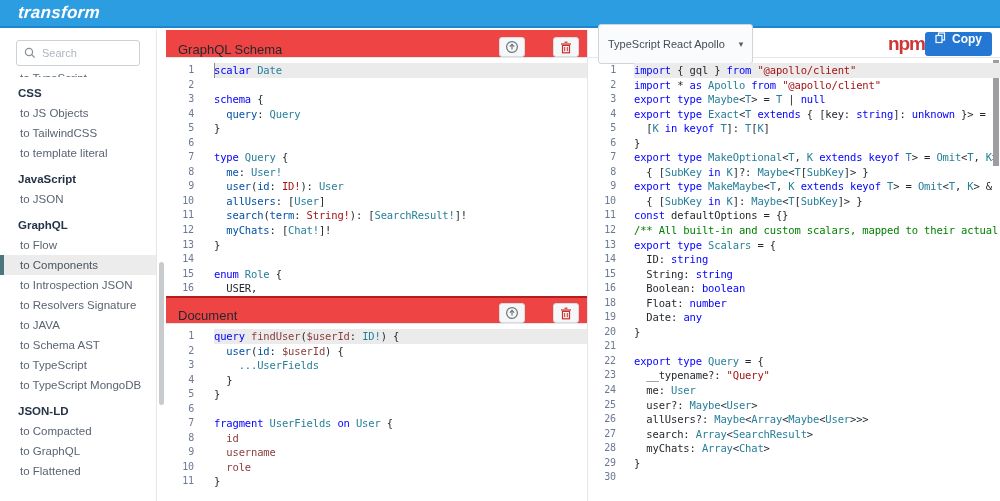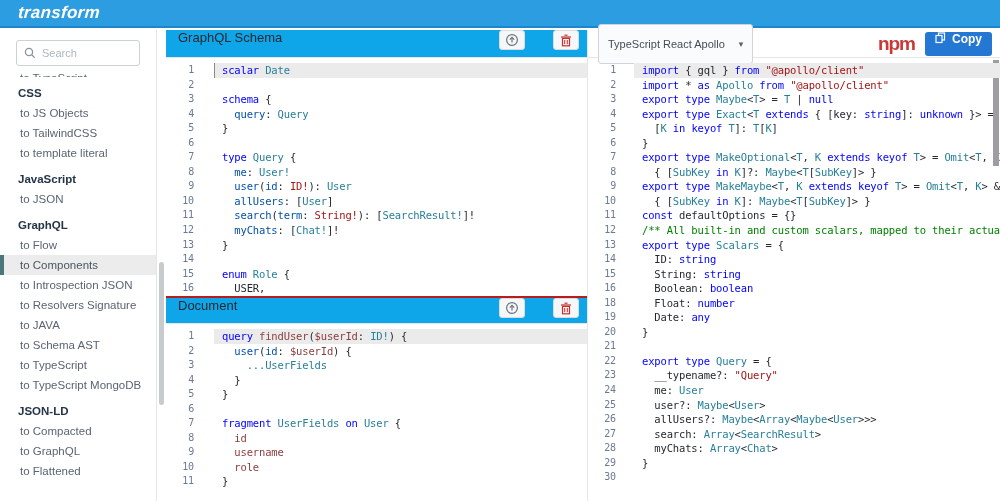--- a/index.html
+++ b/index.html
@@ -29,55 +29,55 @@
     padding:10px 0 4px 18px; }
   .side-item { font-size:11.5px; color:#5a6472; padding:4px 0 4px 20px; cursor:pointer; }
   .side-item.selected { background:#ececec; border-left:4px solid var(--c-accent,#4a767c);
     padding-left:16px; color:#4a5560; }
   .side-scrollthumb { position:absolute; left:159px; top:262px; width:5px; height:143px;
     border-radius:3px; background:#c8cbce; }
 
   
   .mid { position:absolute; left:166px; top:30px; width:422px; height:471px;
     border-right:1px solid #e4e6e9; }
-  .panel-head { height:28px; display:flex; align-items:flex-start;
-    border-bottom:1px solid #e4e6e9; background:#0ea5e9;gap:20px; }
+  .panel-head { height:28px; display:flex; align-items:flex-end;
+    border-bottom:1px solid #e4e6e9; background:#ef4444;gap:20px; }
   .panel-head.second { border-top:2px solid #b91c1c; }
   .panel-title { font-size:13px; color:#24292e; font-weight:500; padding-left:12px; flex:1; }
   .mini-btn { width:26px; height:20px; border:1px solid #d9dcdf; border-radius:3px;
     background:#f6f7f8; display:flex; align-items:center; justify-content:center;
     margin-right:8px; cursor:pointer; }
 
   
   .rightpane { position:absolute; left:588px; top:30px; width:412px; height:471px; }
   .toolbar { height:28px; border-bottom:1px solid #e4e6e9; display:flex; align-items:center; }
   .dropdown { margin-left:10px; height:40px; border:1px solid #d1d5da; border-radius:3px;
     background:#fafbfc; display:flex; align-items:center; padding:0 9px; cursor:pointer; }
   .dropdown .dd-label { font-size:11px; color:#444d56; }
   .dropdown .dd-caret { font-size:9px; color:#586069; margin-left:14px; }
   .tb-spacer { flex:1; }
   .npm-logo { color:var(--c-npm,#cb3837); font-weight:900; font-size:19px;
-    letter-spacing:-1px; margin-right:10px; font-family:"Liberation Sans",sans-serif; }
+    letter-spacing:-1px; font-family:"Liberation Sans",sans-serif; }
   .copy-btn { height:24px; background:var(--c-copy,#2478d4); color:#fff; border:0;
     border-radius:3px; display:flex; align-items:flex-start; padding:0 10px; margin-right:8px;
     cursor:pointer; }
   .copy-btn span { font-size:12px; font-weight:bold; margin-left:6px;
     font-family:"Liberation Sans",sans-serif; }
 
   
   .editor { position:relative; overflow:hidden; padding-top:5px;
     font-family:"DejaVu Sans Mono","Liberation Mono",monospace; font-size:10.5px;
     letter-spacing:-0.15px; }
   #schema-editor { height:238px; }
   #document-editor { height:172px; }
   #output-editor { height:442px; }
   .code-row { display:flex; height:14.55px; line-height:14.55px; white-space:pre; }
   .gutter { width:34px; text-align:right; padding-right:6px; flex:none;
     color:var(--c-gutter,#6b7a94); font-size:10px; }
-  .code { margin-left:14px; flex:1; overflow:hidden;padding-left:8px; }
+  .code { margin-left:14px; flex:1; overflow:hidden; }
   #output-editor .code { margin-left:12px; }
   .code-row.active .code { background:#ebebeb; position:relative; }
   #schema-editor .code-row.active .code { box-shadow:inset 1px 0 0 #8a8a8a; }
   .tok-kw  { color:var(--c-kw,#0000ff); }
   .tok-typ { color:var(--c-typ,#267f99); }
   .tok-str { color:var(--c-str,#a31515); }
   .tok-cmt { color:var(--c-cmt,#008000); }
   .tok-prop{ color:var(--c-prop,#0451a5); }
   .tok-fld { color:var(--c-fld,#8b3e3e); }
   .tok-def { color:var(--c-def,#24292e); }

